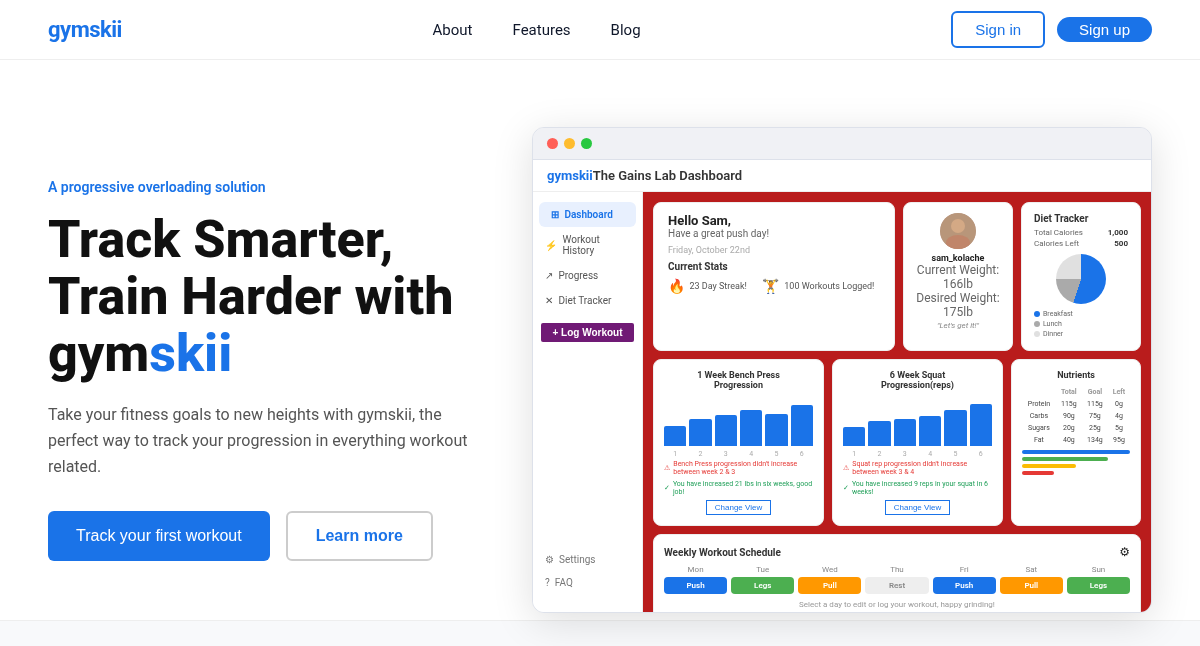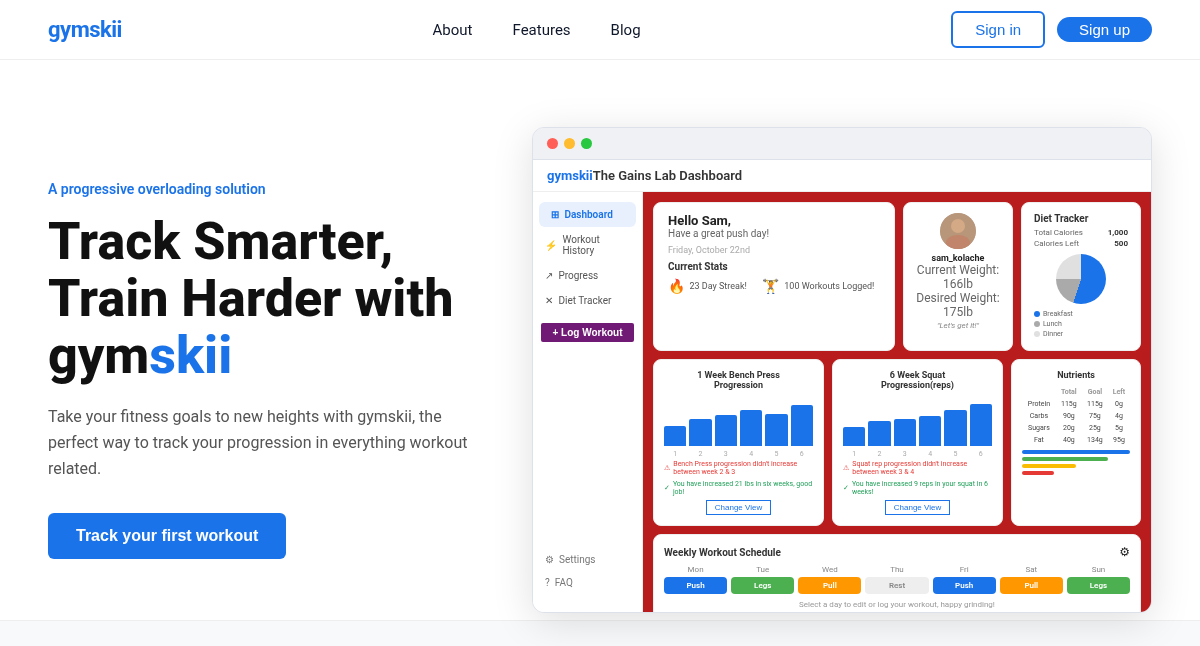--- a/index.html
+++ b/index.html
@@ -30,21 +30,21 @@
       padding: 60px 48px 0 48px; min-height: 560px;
     }
     .hero-left { max-width: 480px; }
     .hero-tagline { color: #1a73e8; font-size: 14px; font-weight: 600; margin-bottom: 16px; }
     .hero-title { font-size: 52px; font-weight: 800; line-height: 1.1; margin-bottom: 20px; color: #111; }
     .hero-title .blue { color: #1a73e8; }
     .hero-desc { font-size: 16px; color: #555; line-height: 1.6; margin-bottom: 32px; max-width: 440px; }
     .hero-buttons { display: flex; gap: 16px; }
     .btn-primary {
       padding: 14px 28px; background: #1a73e8; color: #fff; border: none;
-      border-radius: 6px; font-size: 16px; font-weight: 700; cursor: pointer;
+      border-radius: 6px; font-size: 16px; font-weight: 400; cursor: pointer;
     }
     .btn-secondary {
       padding: 14px 28px; background: #fff; color: #1a73e8; border: 2px solid #ccc;
       border-radius: 6px; font-size: 16px; font-weight: 600; cursor: pointer;
     }
 
     
     .hero-right { flex: 1; display: flex; justify-content: flex-end; padding-right: 0; }
     .mockup-window {
       width: 620px; background: #f5f6fa; border-radius: 12px;
@@ -200,20 +200,21 @@
   <div class="hero-left">
     <div class="hero-tagline">A progressive overloading solution</div>
     <h1 class="hero-title">
       <span>Track Smarter,</span><br>
       <span>Train Harder with</span><br>
       <span><span>gym</span><span class="blue">skii</span></span>
     </h1>
     <p class="hero-desc">Take your fitness goals to new heights with gymskii, the perfect way to track your progression in everything workout related.</p>
     <div class="hero-buttons">
       <button class="btn-primary">Track your first workout</button>
+      <button class="btn-secondary">Learn more</button>
     </div>
   </div>
 
   <div class="hero-right">
     <div class="mockup-window">
 
       <div class="window-bar">
         <div class="dot dot-red"></div>
         <div class="dot dot-yellow"></div>
         <div class="dot dot-green"></div>

